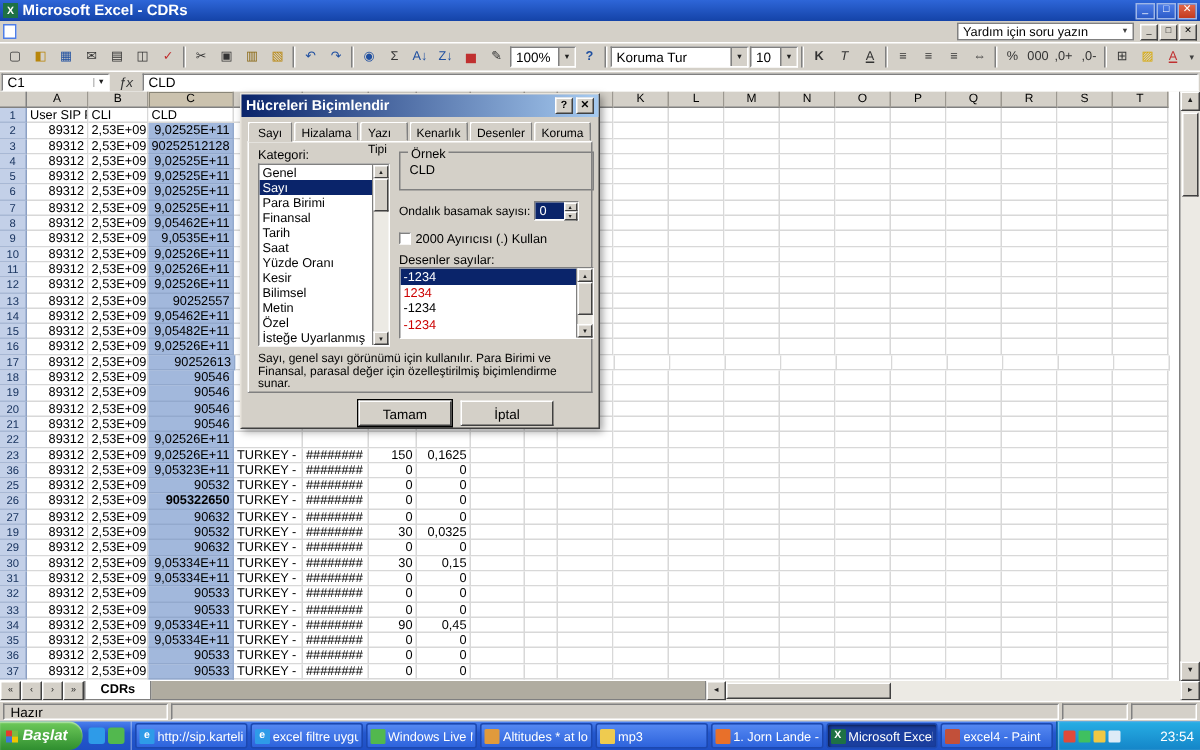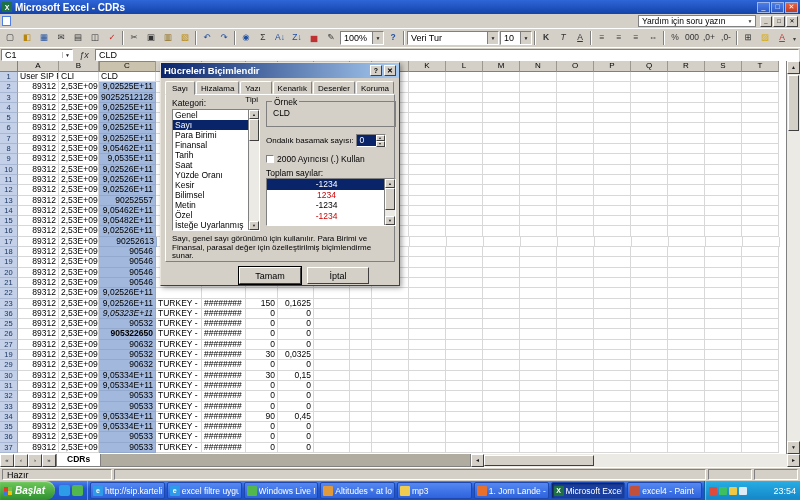--- a/index.html
+++ b/index.html
@@ -124,21 +124,21 @@
   .dec-row{position:absolute;left:100px;top:39px;width:132px;display:flex;align-items:center;gap:2px;}
   .dec-row .lbl{font-size:8px;white-space:nowrap;}
   .spin{width:30px;height:13px;background:#fff;border:1px solid;border-color:#808080 #fff #fff #808080;display:flex;flex:0 0 auto;}
   .spinval{flex:1;background:#0A246A;color:#fff;font-size:8.5px;line-height:11px;padding-left:3px;}
   .spinbtns{width:9px;display:flex;flex-direction:column;flex:0 0 auto;}
   .spinbtns span{flex:1;background:#D4D0C8;border:1px solid;border-color:#fff #404040 #404040 #fff;font-size:3.5px;line-height:4px;text-align:center;color:#202020;}
   .chk-row{position:absolute;left:100px;top:59px;display:flex;align-items:center;gap:3px;}
   .chk{width:8px;height:8px;background:#fff;border:1px solid;border-color:#808080 #fff #fff #808080;flex:0 0 auto;}
   .neg-lbl{position:absolute;left:100px;top:73px;}
   .neglist{position:absolute;left:100px;top:83px;width:130px;height:48px;background:#fff;border:1px solid;border-color:#808080 #fff #fff #808080;display:flex;}
-  .negitems{flex:1;overflow:hidden;text-align:center;}
+  .negitems{flex:1;overflow:hidden;}
   .neglist .li{height:10.5px;line-height:10.5px;}
   .dlg-desc{position:absolute;left:6px;top:140px;right:6px;font-size:8px;line-height:8.6px;color:#000;}
   .dlg-buttons{display:flex;justify-content:flex-end;gap:6px;padding:5px 30px 0 0;}
   .btn{width:62px;height:17px;background:#D4D0C8;border:1px solid;border-color:#fff #404040 #404040 #fff;font-size:9px;font-family:inherit;color:#000;}
   .btn.default{box-shadow:0 0 0 1px #000;}
 </style>
 </head>
 <body>
 
 <div class="screen">
@@ -191,21 +191,21 @@
         <div class="tbbtn" style="color: rgb(192, 48, 48);">▅</div>
         <div class="tbbtn">✎</div>
       </div>
     <div class="combo zoom-combo">
       <span>100%</span>
       <span class="dd">▼</span>
     </div>
     <span class="tbbtn" style="color:#1F4FA0;font-weight:bold">?</span>
     <div class="tbsep"></div>
     <div class="combo font-combo">
-      <span>Veri Tur</span>
+      <span>Koruma Tur</span>
       <span class="dd">▼</span>
     </div>
     <div class="combo size-combo">
       <span>10</span>
       <span class="dd">▼</span>
     </div>
     <div class="tbsep"></div>
     <div class="tbgroup">
         <div class="tbbtn" style="font-weight: bold;">K</div>
         <div class="tbbtn" style="font-style: italic;">T</div>
@@ -791,21 +791,21 @@
             <div class="cell" style="width: 37px;"></div>
             <div class="cell" style="width: 37px;"></div>
             <div class="cell" style="width: 37px;"></div>
             <div class="cell" style="width: 37px;"></div>
             <div class="cell" style="width: 37px;"></div>
           </div>
           <div class="r">
             <div class="rhc">36</div>
             <div class="cell num" style="width: 41px;">89312</div>
             <div class="cell num" style="width: 40px;">2,53E+09</div>
-            <div class="cell num sel" style="width: 57px; font-style: italic;">9,05323E+11</div>
+            <div class="cell num sel" style="width: 57px;">9,05323E+11</div>
             <div class="cell" style="width: 46px;">TURKEY -</div>
             <div class="cell" style="width: 44px;">########</div>
             <div class="cell num" style="width: 32px;">0</div>
             <div class="cell num" style="width: 36px;">0</div>
             <div class="cell" style="width: 36px;"></div>
             <div class="cell" style="width: 22px;"></div>
             <div class="cell" style="width: 37px;"></div>
             <div class="cell" style="width: 37px;"></div>
             <div class="cell" style="width: 37px;"></div>
             <div class="cell" style="width: 37px;"></div>
@@ -1256,21 +1256,21 @@
           <span class="spinbtns">
             <span>▲</span>
             <span>▼</span>
           </span>
         </span>
       </div>
       <div class="chk-row">
         <span class="chk"></span>
         <span class="lbl">2000 Ayırıcısı (.) Kullan</span>
       </div>
-      <div class="lbl neg-lbl">Toplam sayılar:</div>
+      <div class="lbl neg-lbl">Desenler sayılar:</div>
       <div class="neglist">
         <div class="negitems">
             <div class="li lsel">-1234</div>
             <div class="li red">1234</div>
             <div class="li">-1234</div>
             <div class="li red">-1234</div>
           </div>
         <div class="sb-v">
           <span class="sbtn">▲</span>
           <span class="sthumb"></span>

